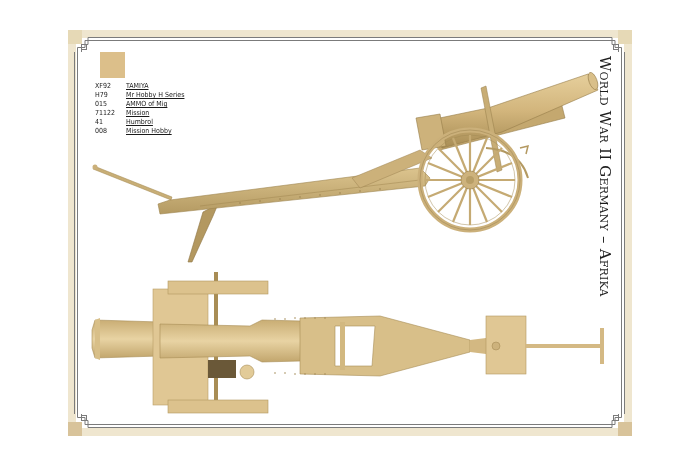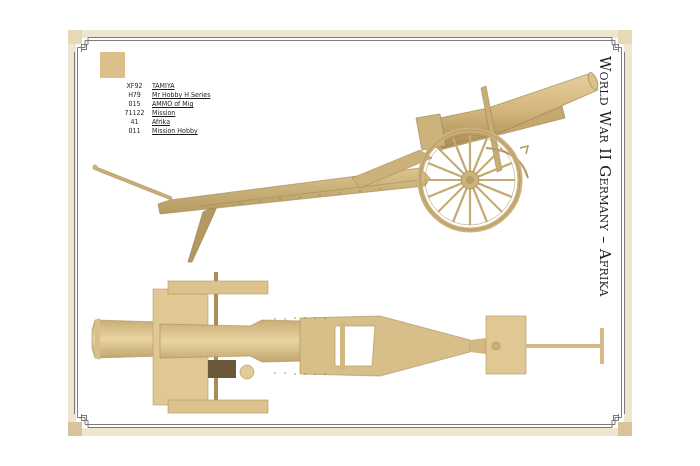--- a/index.html
+++ b/index.html
@@ -1,21 +1,21 @@
 <!DOCTYPE html>
 <html><head>
 <meta charset="utf-8">
 <style>
   html, body { margin: 0; padding: 0; background: #ffffff; }
   body { width: 700px; height: 466px; position: relative; overflow: hidden; font-family: "DejaVu Sans", sans-serif; }
   .frame-svg { position: absolute; left: 0; top: 0; }
   .swatch { position: absolute; left: 100px; top: 52px; width: 25px; height: 26px; }
   .legend { position: absolute; left: 95px; top: 82px; font-family: "DejaVu Sans Condensed", "DejaVu Sans", sans-serif; font-size: 7px; line-height: 9px; color: #1a1a1a; }
   .legend-row { display: flex; white-space: nowrap; }
-  .legend-code { width: 27px; text-align: center; display: inline-block; margin-left: 26px; }
+  .legend-code { width: 27px; text-align: left; display: inline-block; }
   .legend-brand { display: inline-block; margin-left: 4px; text-decoration: underline; }
   .title-vert { position: absolute; left: 596px; top: 56px; width: 20px; height: 290px; }
   .title-vert span { position: absolute; left: 0; top: 0; transform-origin: 0 0; transform: translate(18px, 0) rotate(90deg); white-space: nowrap; font-family: "DejaVu Serif", serif; font-size: 15px; letter-spacing: 0.2px; color: #1d1d1d; font-variant: small-caps; }
   .art { position: absolute; left: 0; top: 0; }
 </style>
 </head>
 <body>
 
 <svg class="frame-svg" width="700" height="466" viewBox="0 0 700 466">
 
@@ -58,24 +58,24 @@
   <div class="legend-row">
       <span class="legend-code">015</span>
       <span class="legend-brand">AMMO of Mig</span>
     </div>
   <div class="legend-row">
       <span class="legend-code">71122</span>
       <span class="legend-brand">Mission</span>
     </div>
   <div class="legend-row">
       <span class="legend-code">41</span>
-      <span class="legend-brand">Afrika</span>
+      <span class="legend-brand">Humbrol</span>
     </div>
   <div class="legend-row">
-      <span class="legend-code">011</span>
+      <span class="legend-code">008</span>
       <span class="legend-brand">Mission Hobby</span>
     </div>
 </div>
 
 <div class="title-vert">
   <span>World War II Germany – Afrika</span>
 </div>
 
 <svg class="art" width="700" height="466" viewBox="0 0 700 466">
   <defs>

